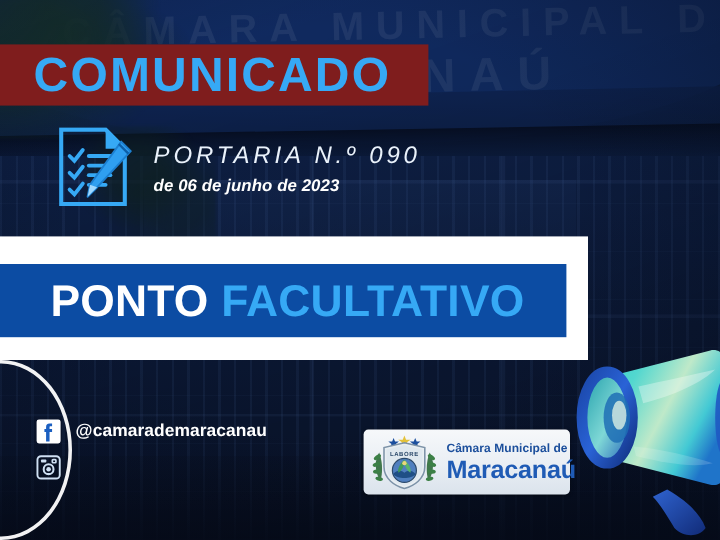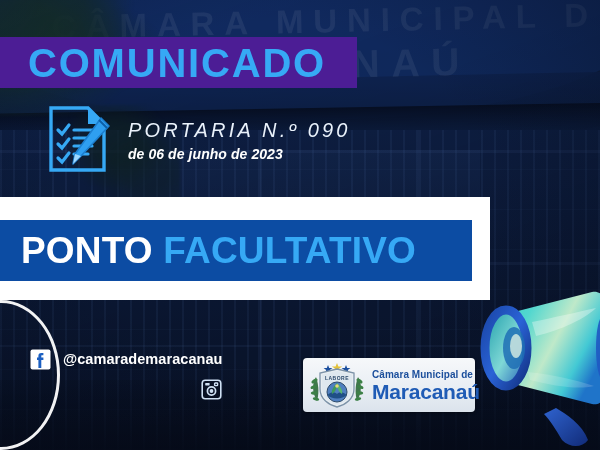--- a/index.html
+++ b/index.html
@@ -108,21 +108,21 @@
     position:absolute; left:-58px; top:300px;
     width:118px; height:150px;
     border:3px solid #ffffff;
     border-radius:50%;
     opacity:.95;
   }
 
   
   .comunicado-box {
     position:absolute; left:0; top:37px; width:357px; height:51px;
-    background:#4c1d95;
+    background:#7f1d1d;
     display:flex; align-items:center;
   }
   .comunicado-text {
     color:#36a9f5;
     font-size:40px; font-weight:700;
     letter-spacing:.045em;
     padding-left:28px;
     line-height:1;
   }
 
@@ -147,29 +147,29 @@
     position:absolute; left:0; top:197px; width:490px; height:103px;
     background:#ffffff;
   }
   .pf-blue {
     position:absolute; left:0; top:220px; width:472px; height:61px;
     background:#0c4ca3;
     display:flex; align-items:center;
   }
   .pf-text {
     font-size:37px; font-weight:700; letter-spacing:.005em;
-    padding-left:21px; line-height:1; white-space:nowrap;
+    padding-left:42px; line-height:1; white-space:nowrap;
   }
   .pf-a { color:#ffffff; }
   .pf-b { color:#36a9f5; }
 
   
   .social {
     position:absolute; left:30px; top:348px;
-    display:flex; flex-direction:column; gap:8px;align-items:flex-end;
+    display:flex; flex-direction:column; gap:8px;
   }
   .social-row { display:flex; align-items:center; gap:12px; height:22px; }
   .social-ico { width:21px; height:21px; flex:0 0 auto; display:block; }
   .social-label {
     color:#ffffff; font-size:14.5px; font-weight:700; letter-spacing:.004em;
     white-space:nowrap;
   }
 
   
   .logo-plate {

